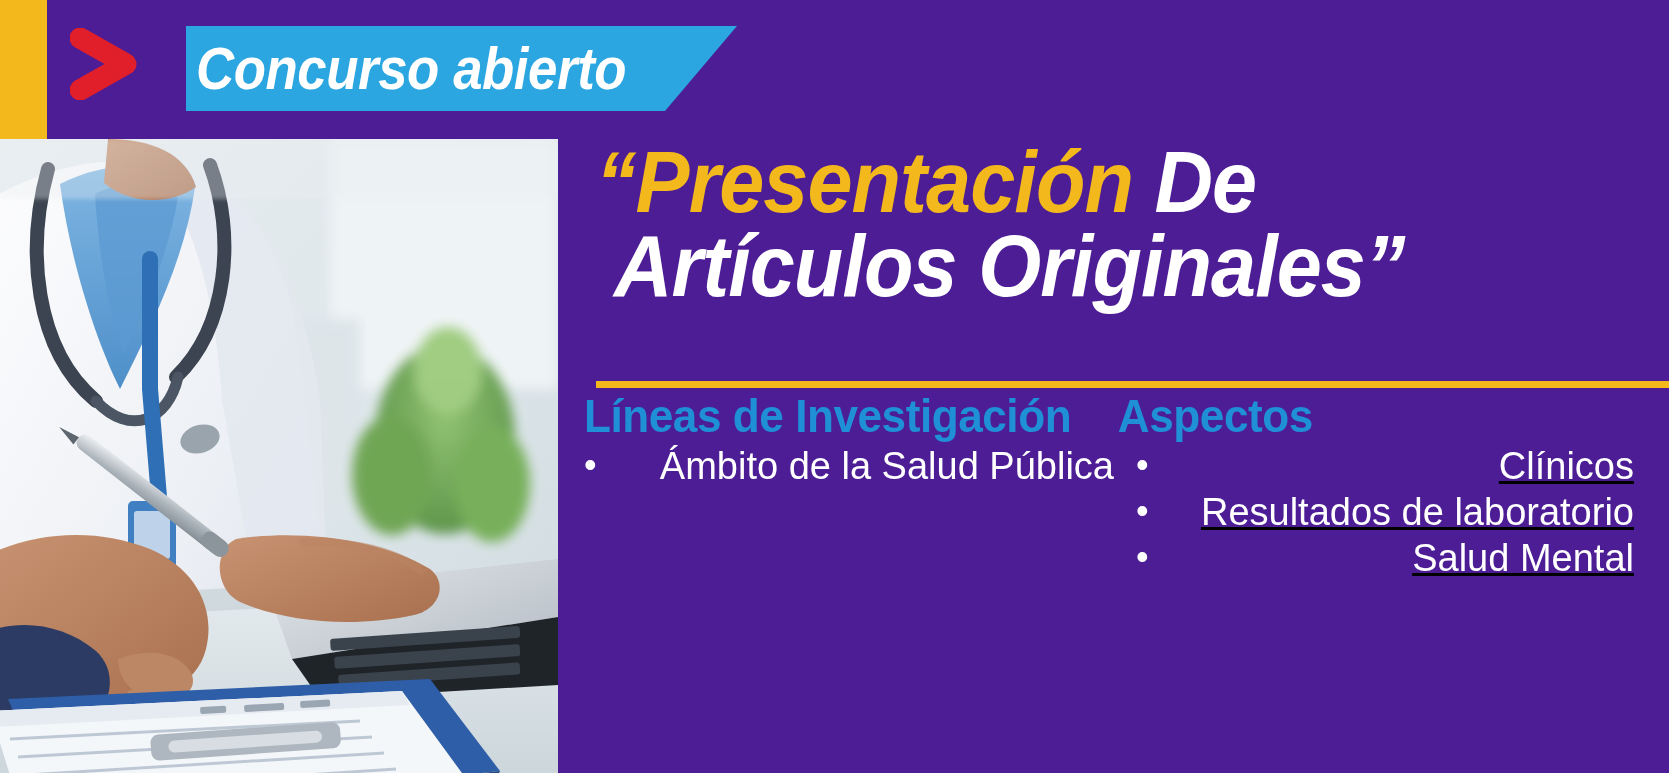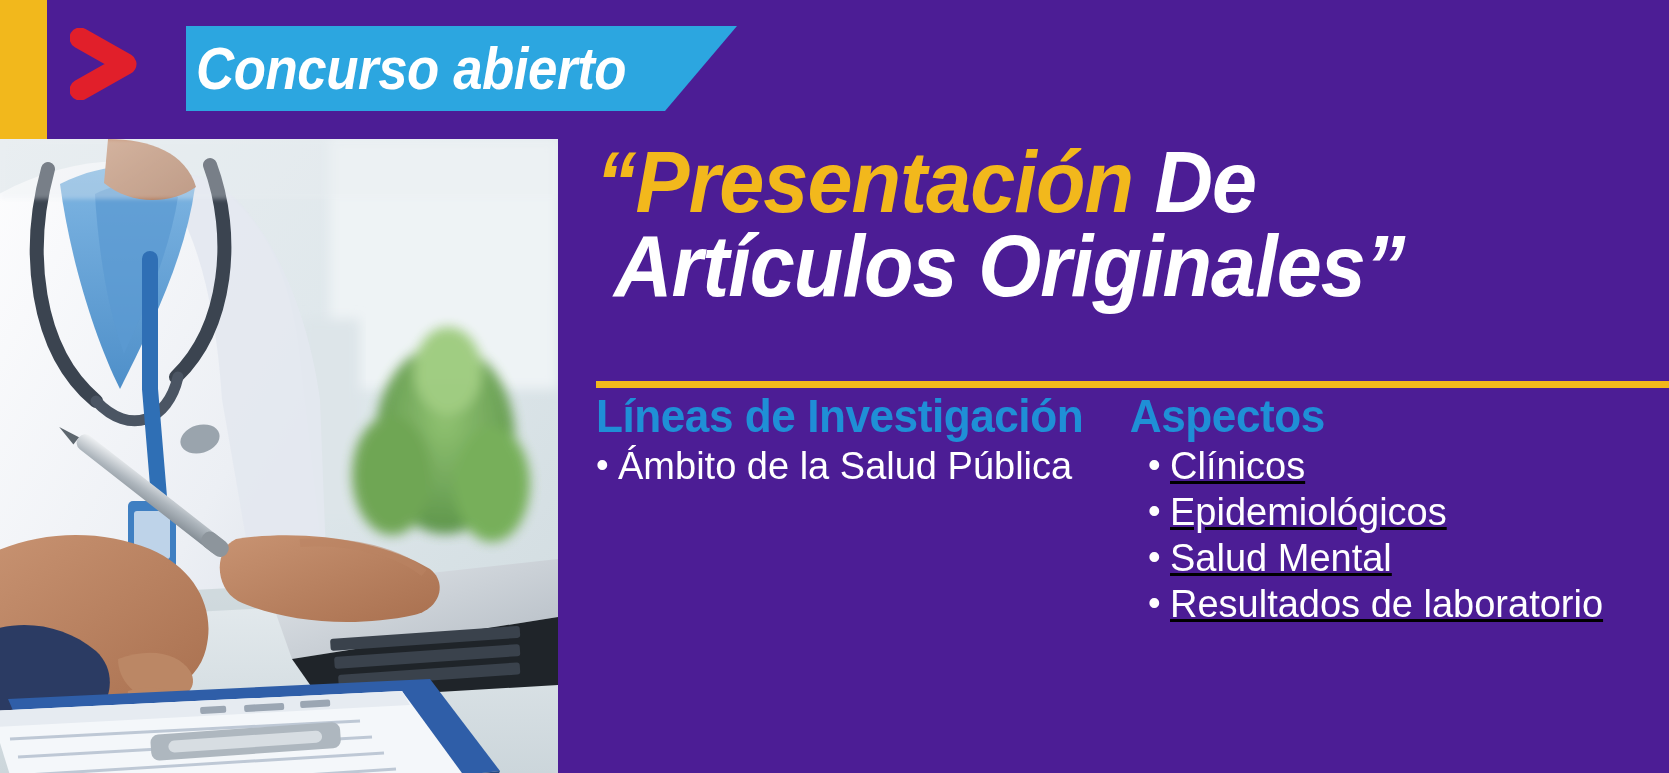--- a/index.html
+++ b/index.html
@@ -99,21 +99,21 @@
     position: absolute;
     left: 596px;
     top: 381px;
     width: 1073px;
     height: 7px;
     background: #F2B81C;
   }
 
   .columns {
     position: absolute;
-    left: 596px;
+    left: 584px;
     top: 392px;
     width: 1073px;
     display: flex;
     align-items: flex-start;
   }
   .col-lineas { width: 530px; }
   .col-aspectos { width: 520px; }
 
   .col-heading {
     color: #1F8FD6;
@@ -130,20 +130,21 @@
     margin: 2px 0 0 0;
     padding: 0;
   }
   ul.bullets li {
     color: #ffffff;
     font-size: 38px;
     line-height: 1.21;
     white-space: nowrap;
     position: relative;
     padding-left: 22px;
+    text-align: right;
   }
   ul.bullets li::before {
     content: "\2022";
     position: absolute;
     left: 0;
     top: -1px;
     font-size: 36px;
     color: #ffffff;
   }
   .col-aspectos .col-heading { padding-left: 4px; }
@@ -334,21 +335,20 @@
       <div class="col-heading">Líneas de Investigación</div>
       <ul class="bullets">
         <li>Ámbito de la Salud Pública</li>
       </ul>
     </div>
 
     <div class="col-aspectos">
       <div class="col-heading">Aspectos</div>
       <ul class="bullets">
         <li>Clínicos</li>
-        <li>Epidemiológicos</li>
+        <li>Resultados de laboratorio</li>
         <li>Salud Mental</li>
-        <li>Resultados de laboratorio</li>
       </ul>
     </div>
 
   </div>
 
 </div>
 
 </body></html>

